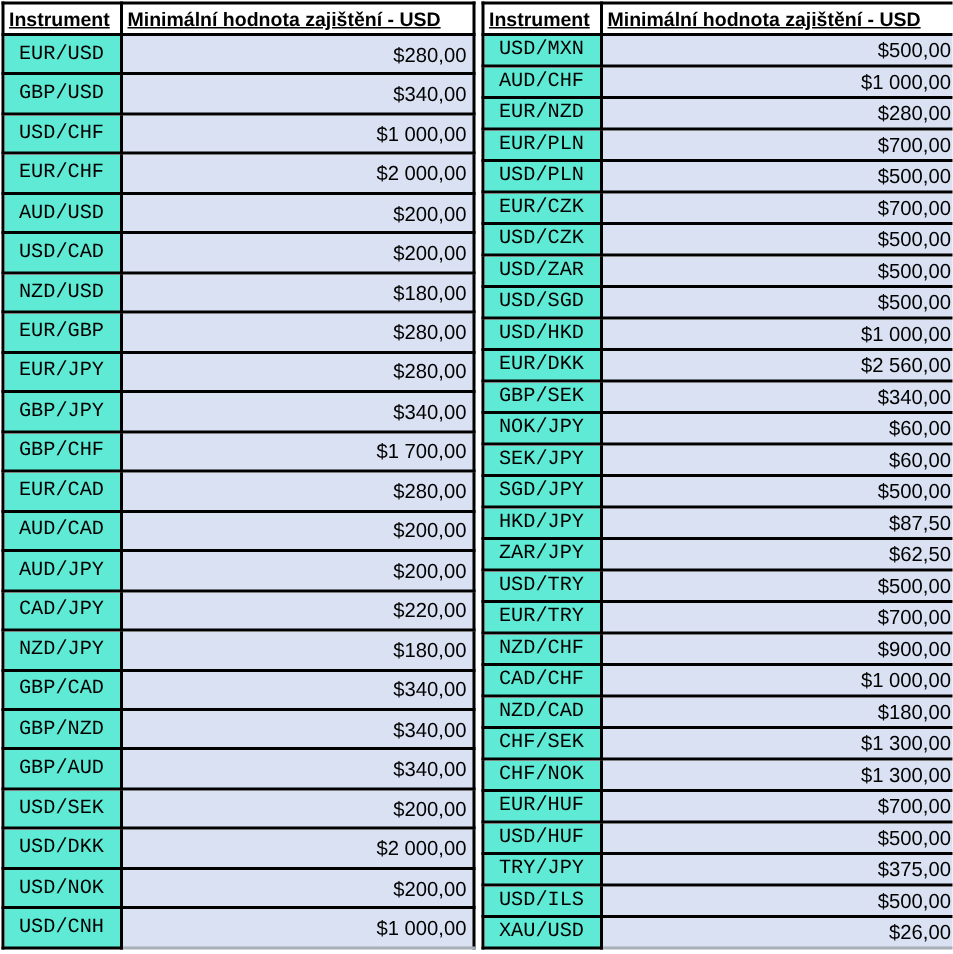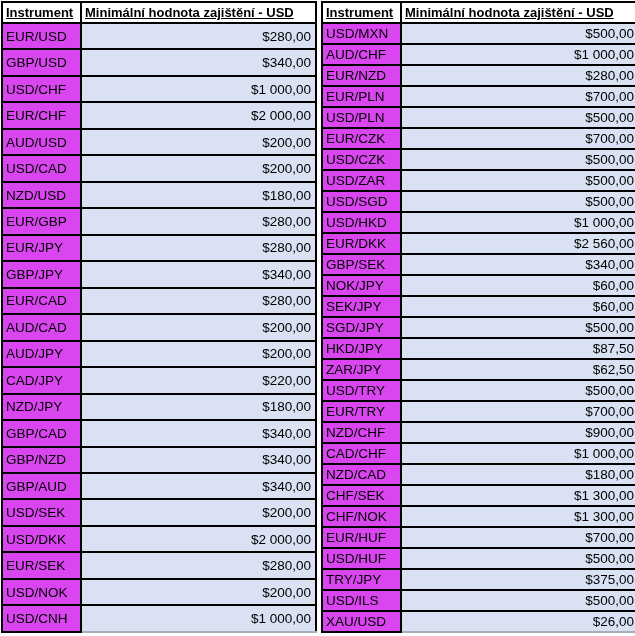--- a/index.html
+++ b/index.html
@@ -40,22 +40,23 @@
     vertical-align:middle;
   }
   table.margin-table th{
     background:var(--header-bg);
     font-weight:bold;
     text-decoration:underline;
     text-align:left;
     font-size:13px;
   }
   td.instrument{
-    background:#d946ef;
-    text-align:left;
+    background:#5eead4;
+    text-align:center;
+    font-family:Liberation Mono, monospace;
   }
   td.value{
     background:var(--value-bg);
     text-align:right;
     margin-left:16px;
   }
   tr:last-child td.value{
     border-bottom-color:var(--last-val-border);
   }
   .t-left col.c-instr{width:79px;}
@@ -114,20 +115,24 @@
         </tr>
         <tr>
           <td class="instrument">EUR/JPY</td>
           <td class="value">$280,00</td>
         </tr>
         <tr>
           <td class="instrument">GBP/JPY</td>
           <td class="value">$340,00</td>
         </tr>
         <tr>
+          <td class="instrument">GBP/CHF</td>
+          <td class="value">$1 700,00</td>
+        </tr>
+        <tr>
           <td class="instrument">EUR/CAD</td>
           <td class="value">$280,00</td>
         </tr>
         <tr>
           <td class="instrument">AUD/CAD</td>
           <td class="value">$200,00</td>
         </tr>
         <tr>
           <td class="instrument">AUD/JPY</td>
           <td class="value">$200,00</td>
@@ -152,24 +157,20 @@
           <td class="instrument">GBP/AUD</td>
           <td class="value">$340,00</td>
         </tr>
         <tr>
           <td class="instrument">USD/SEK</td>
           <td class="value">$200,00</td>
         </tr>
         <tr>
           <td class="instrument">USD/DKK</td>
           <td class="value">$2 000,00</td>
-        </tr>
-        <tr>
-          <td class="instrument">EUR/SEK</td>
-          <td class="value">$280,00</td>
         </tr>
         <tr>
           <td class="instrument">USD/NOK</td>
           <td class="value">$200,00</td>
         </tr>
         <tr>
           <td class="instrument">USD/CNH</td>
           <td class="value">$1 000,00</td>
         </tr>
       </tbody>

